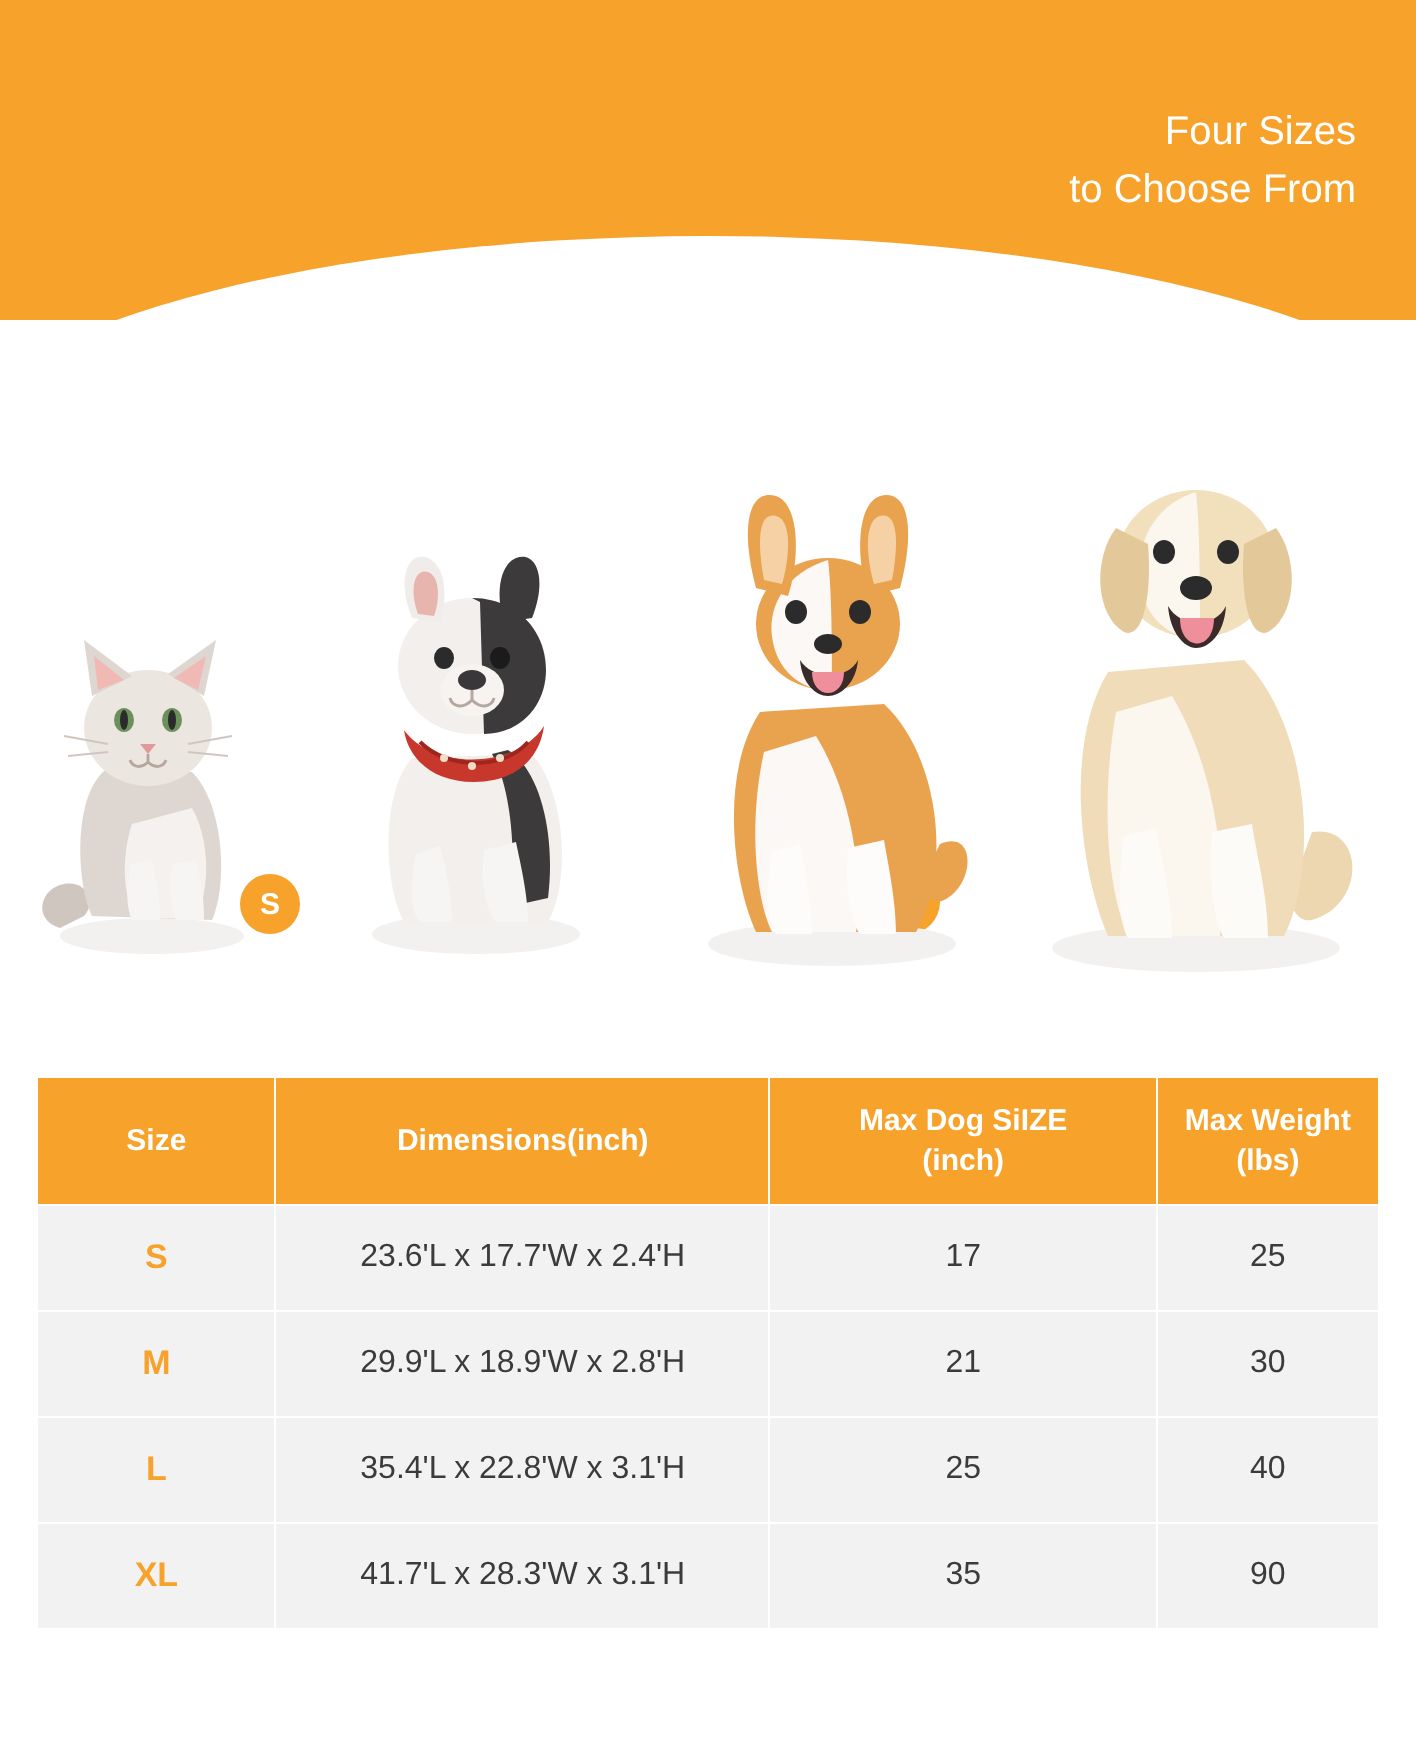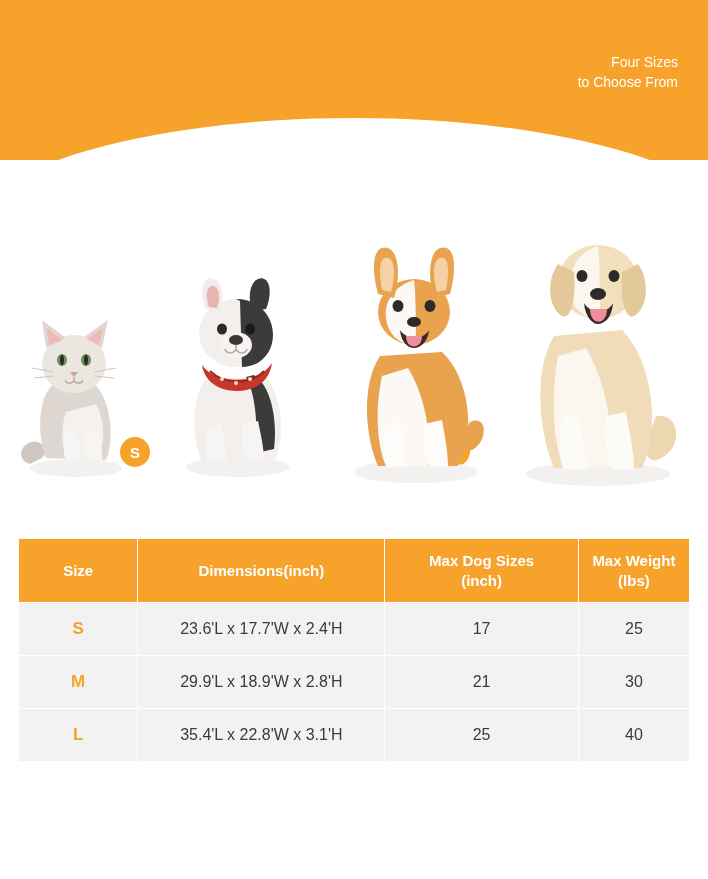--- a/index.html
+++ b/index.html
@@ -42,21 +42,21 @@
     font-size: 43px;
     font-weight: bold;
     letter-spacing: 1.5px;
   }
   .banner-sub {
     position: absolute;
     right: 30px;
     top: 52px;
     text-align: right;
     color: #ffffff;
-    font-size: 14px;
+    font-size: 20px;
     line-height: 1.45;
     font-weight: normal;
   }
 
   
   .animals {
     position: relative;
     width: 708px;
     height: 340px;
   }
@@ -273,21 +273,21 @@
     <table class="size-table">
       <thead>
         <tr>
           <th class="col-size">
             <span>Size</span>
           </th>
           <th class="col-dims">
             <span>Dimensions(inch)</span>
           </th>
           <th class="col-len">
-            <span>Max Dog Sizes</span><br>
+            <span>Max Dog SiIZE</span><br>
             <span>(inch)</span>
           </th>
           <th class="col-wt">
             <span>Max Weight</span><br>
             <span>(lbs)</span>
           </th>
         </tr>
       </thead>
       <tbody>
         <tr>
@@ -301,17 +301,23 @@
           <td>29.9'L x 18.9'W x 2.8'H</td>
           <td>21</td>
           <td>30</td>
         </tr>
         <tr>
           <td class="size-cell">L</td>
           <td>35.4'L x 22.8'W x 3.1'H</td>
           <td>25</td>
           <td>40</td>
         </tr>
+        <tr>
+          <td class="size-cell">XL</td>
+          <td>41.7'L x 28.3'W x 3.1'H</td>
+          <td>35</td>
+          <td>90</td>
+        </tr>
       </tbody>
     </table>
   </div>
 
 </div>
 
 </body></html>

